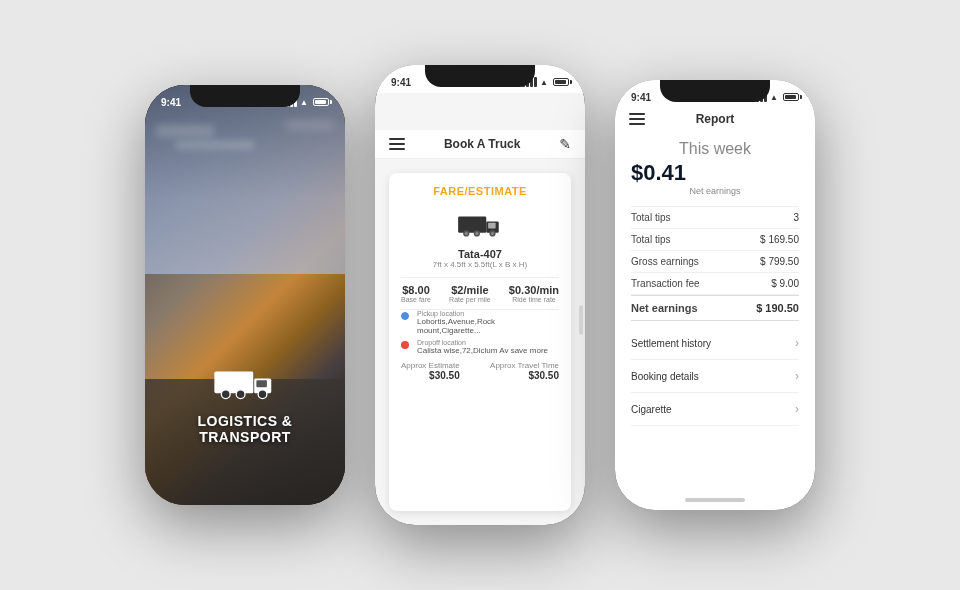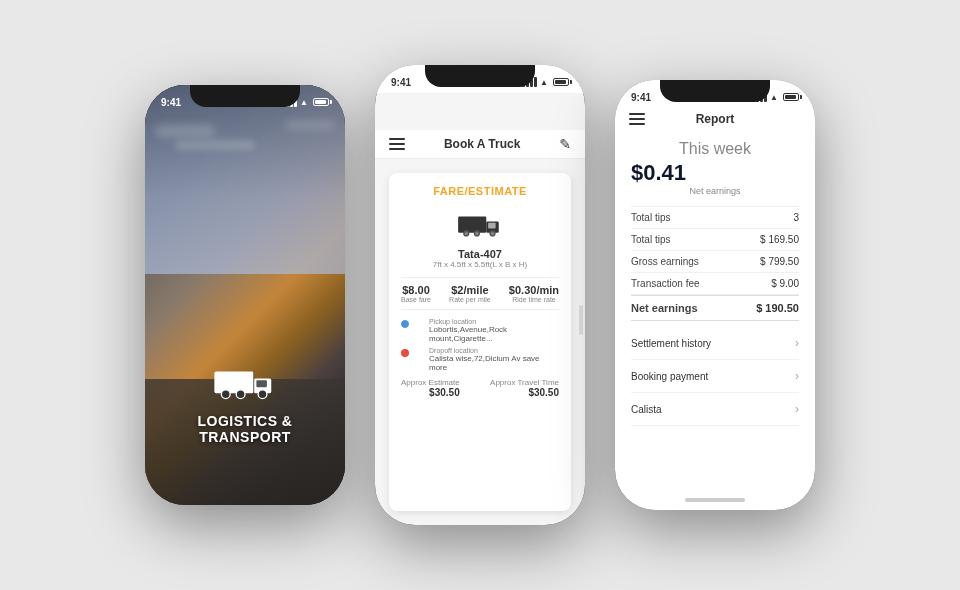--- a/index.html
+++ b/index.html
@@ -220,33 +220,32 @@
     }
     .truck-dims {
       text-align: center;
       font-size: 8px;
       color: #888;
       margin-bottom: 8px;
     }
     .pricing-row {
       display: flex;
       justify-content: space-between;
-      margin-bottom: 8px;
       border-top: 1px solid #eee;
       border-bottom: 1px solid #eee;
       padding: 6px 0;
     }
     .pricing-item { text-align: center; }
     .pricing-value { font-size: 11px; font-weight: 700; color: #333; }
     .pricing-label { font-size: 7px; color: #888; }
     .location-section { margin-bottom: 6px; }
     .location-item {
       display: flex;
       align-items: flex-start;
-      gap: 20px;
+      gap: 8px;
       margin-bottom: 4px;
     }
     .loc-dot {
       width: 8px; height: 8px; border-radius: 50%;
       margin-top: 2px; flex-shrink: 0;
     }
     .loc-dot.blue { background: #4a90e2; border: 1px solid #4a90e2; }
     .loc-dot.red { background: #e74c3c; }
     .loc-text { font-size: 8px; color: #555; }
     .loc-label { font-size: 7px; color: #888; }
@@ -579,25 +578,25 @@
             <span class="report-row-value">$ 190.50</span>
           </div>
         </div>
 
         <div class="report-links">
           <div class="report-link-item">
             <span class="report-link-label">Settlement history</span>
             <span class="chevron">›</span>
           </div>
           <div class="report-link-item">
-            <span class="report-link-label">Booking payment</span>
+            <span class="report-link-label">Booking details</span>
             <span class="chevron">›</span>
           </div>
           <div class="report-link-item">
-            <span class="report-link-label">Calista</span>
+            <span class="report-link-label">Cigarette</span>
             <span class="chevron">›</span>
           </div>
         </div>
       </div>
 
       <div class="phone-3-bottom-bar"></div>
     </div>
   </div>
 
 </div>

